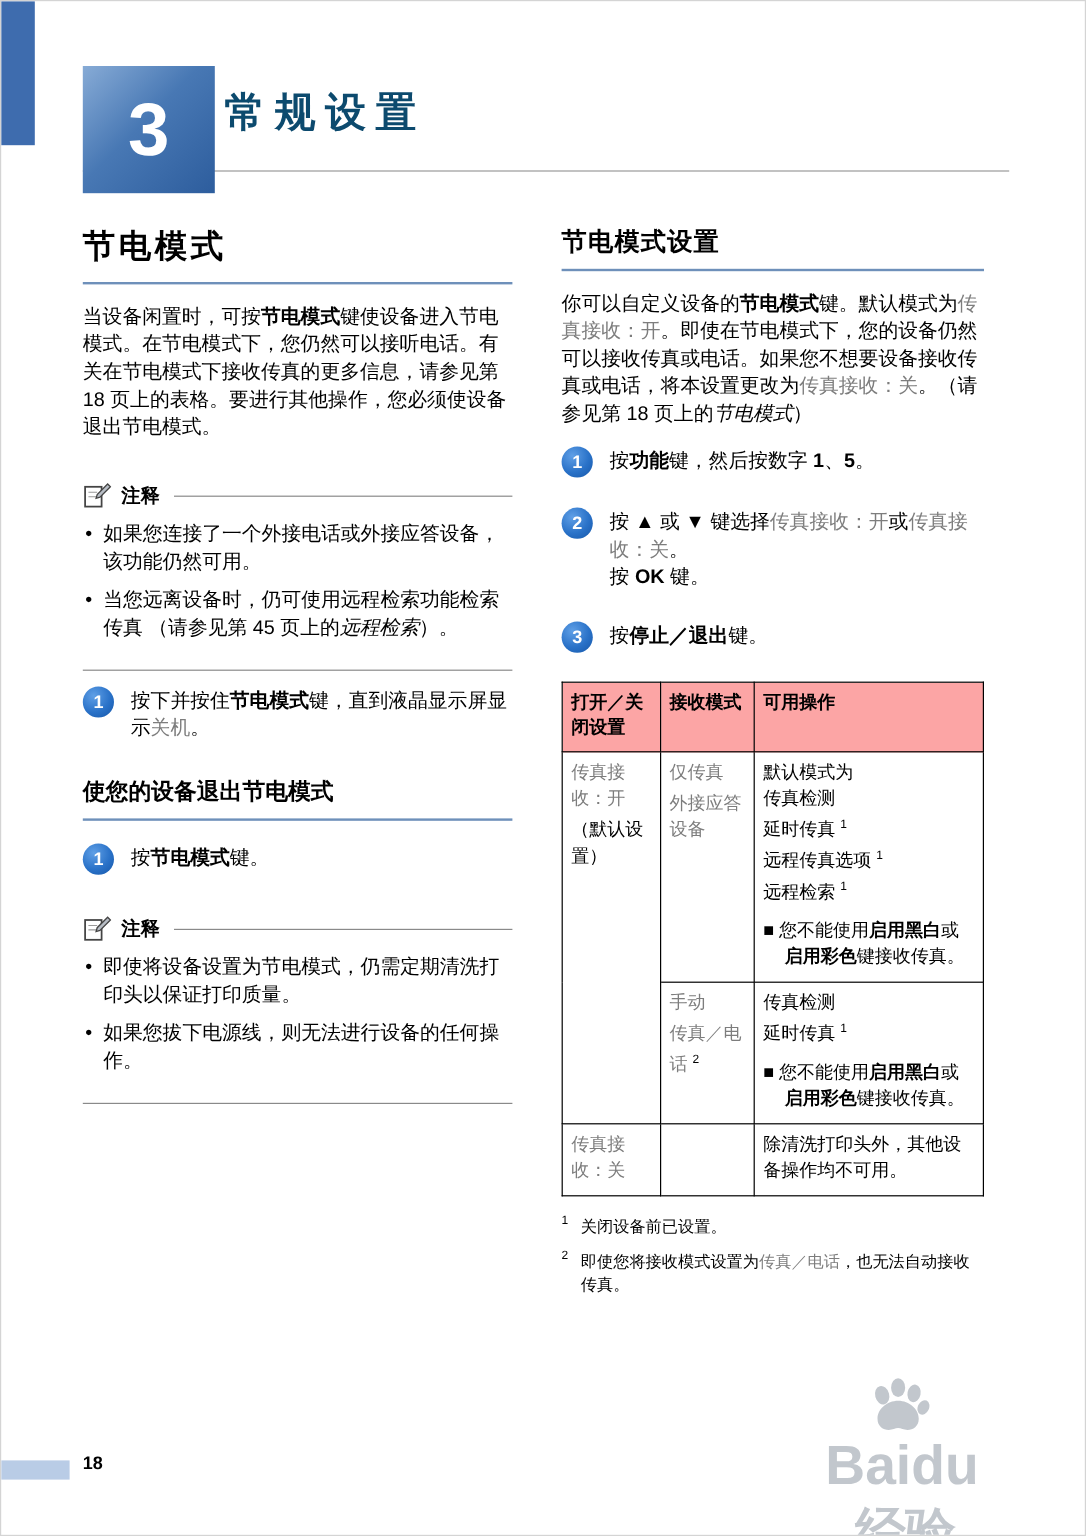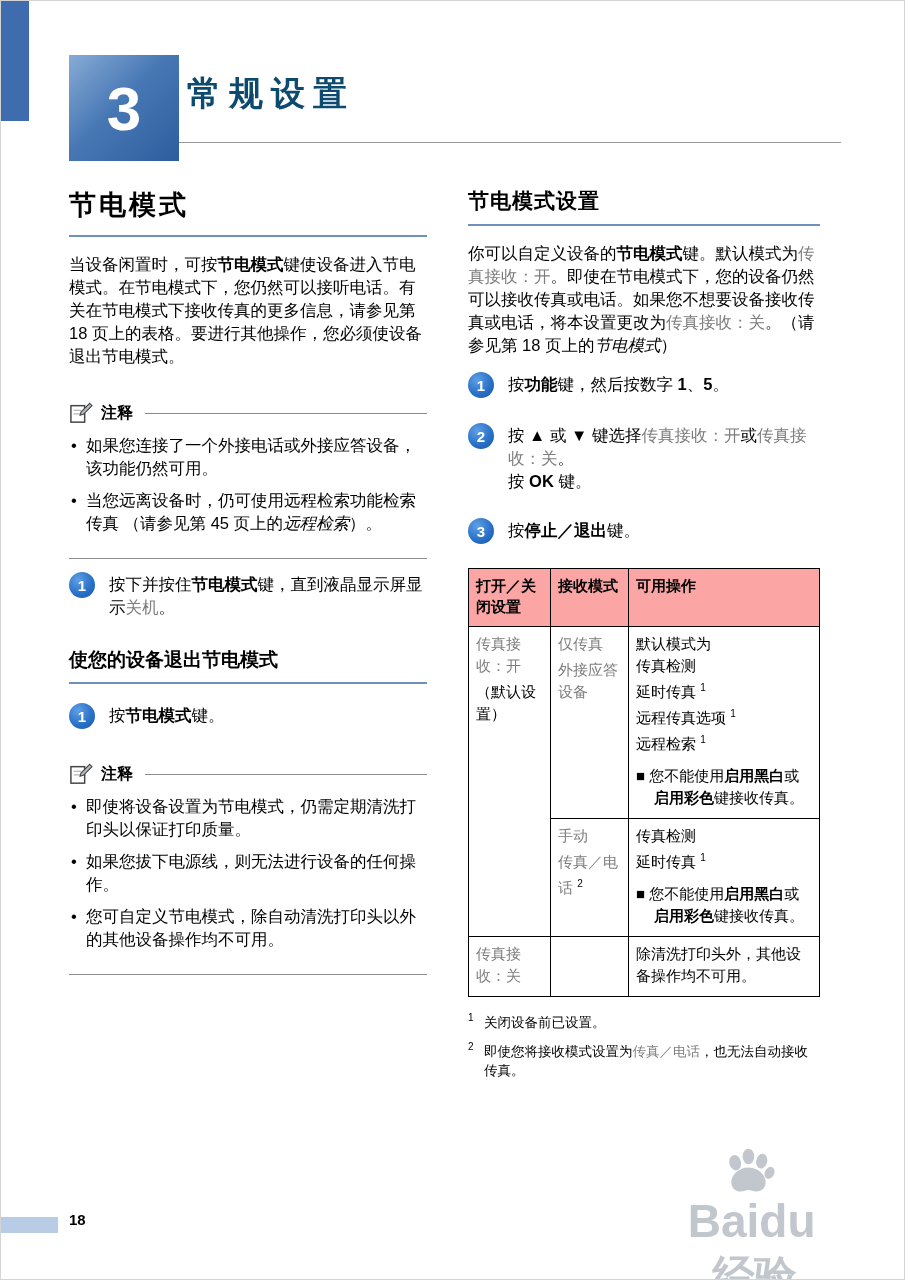--- a/index.html
+++ b/index.html
@@ -140,21 +140,20 @@
             <line x1="5" y1="13" x2="13" y2="13" stroke="#999" stroke-width="1"></line>
             <path d="M22.5 1.5 l2.5 2.5 -9.5 9.5 -3.5 1 1-3.5 z" fill="#b8bec6" stroke="#444" stroke-width="1.2"></path>
           </svg>
         </span>
         <span class="note-label">注释</span>
         <span class="note-line"></span>
       </div>
       <ul>
         <li><span>即使将设备设置为节电模式，仍需定期清洗打印头以保证打印质量。</span></li>
         <li><span>如果您拔下电源线，则无法进行设备的任何操作。</span></li>
-        <li><span>您可自定义节电模式，除自动清洗打印头以外的其他设备操作均不可用。</span></li>
       </ul>
     </div>
   </section>
 
   <section class="col col-right">
     <h2 class="section-sm">节电模式设置</h2>
     <p class="body"><span>你可以自定义设备的</span><span class="b">节电模式</span><span>键。默认模式为</span><span class="lcd">传真接收：开</span><span>。即使在节电模式下，您的设备仍然可以接收传真或电话。如果您不想要设备接收传真或电话，将本设置更改为</span><span class="lcd">传真接收：关</span><span>。（请参见第 18 页上的</span><span class="i">节电模式</span><span>）</span></p>
 
     <div class="step">
       <span class="step-num">1</span>

